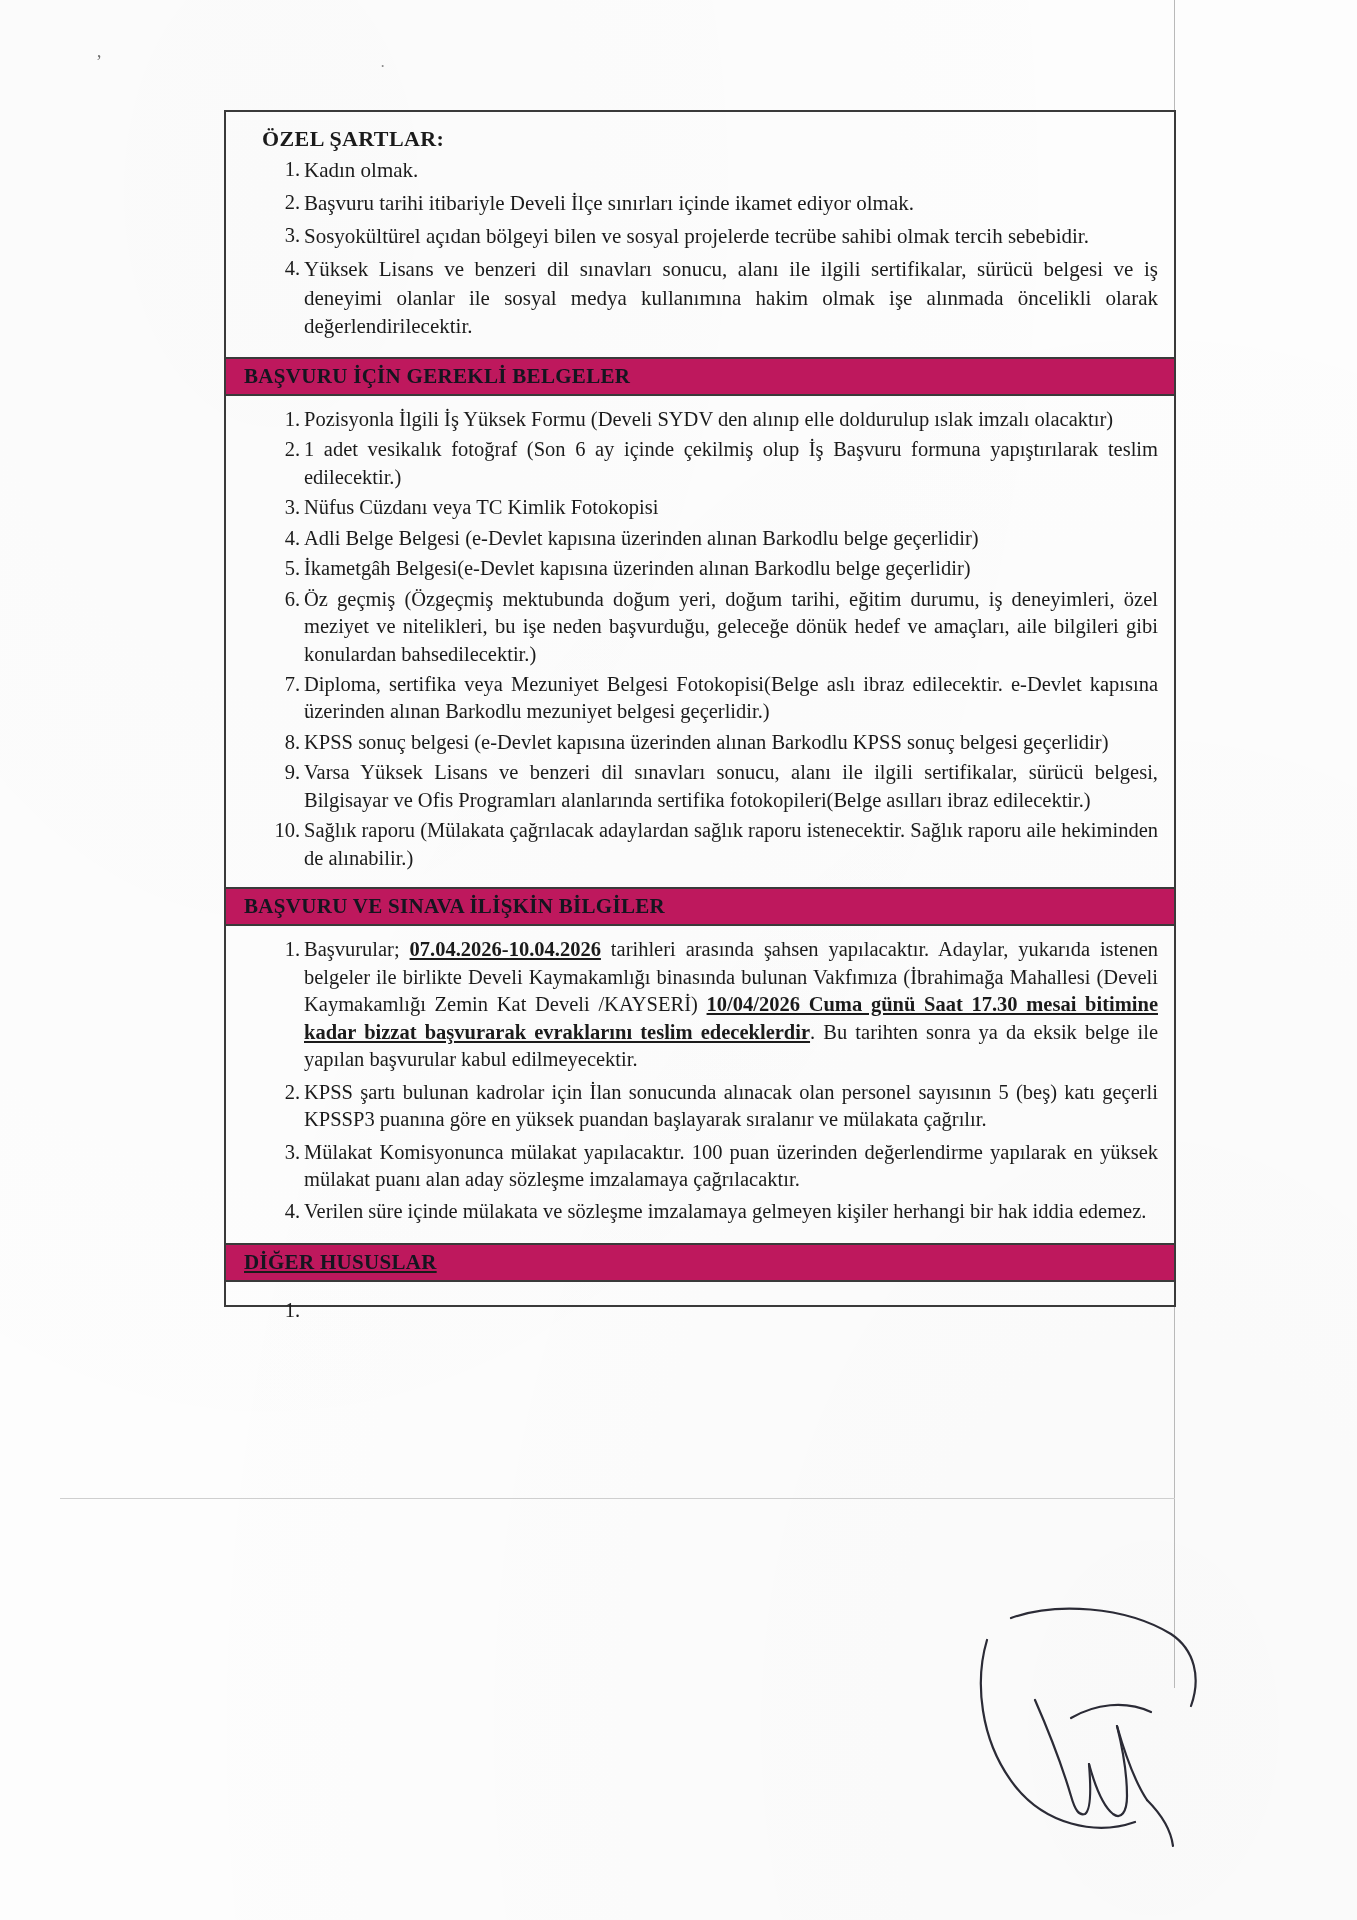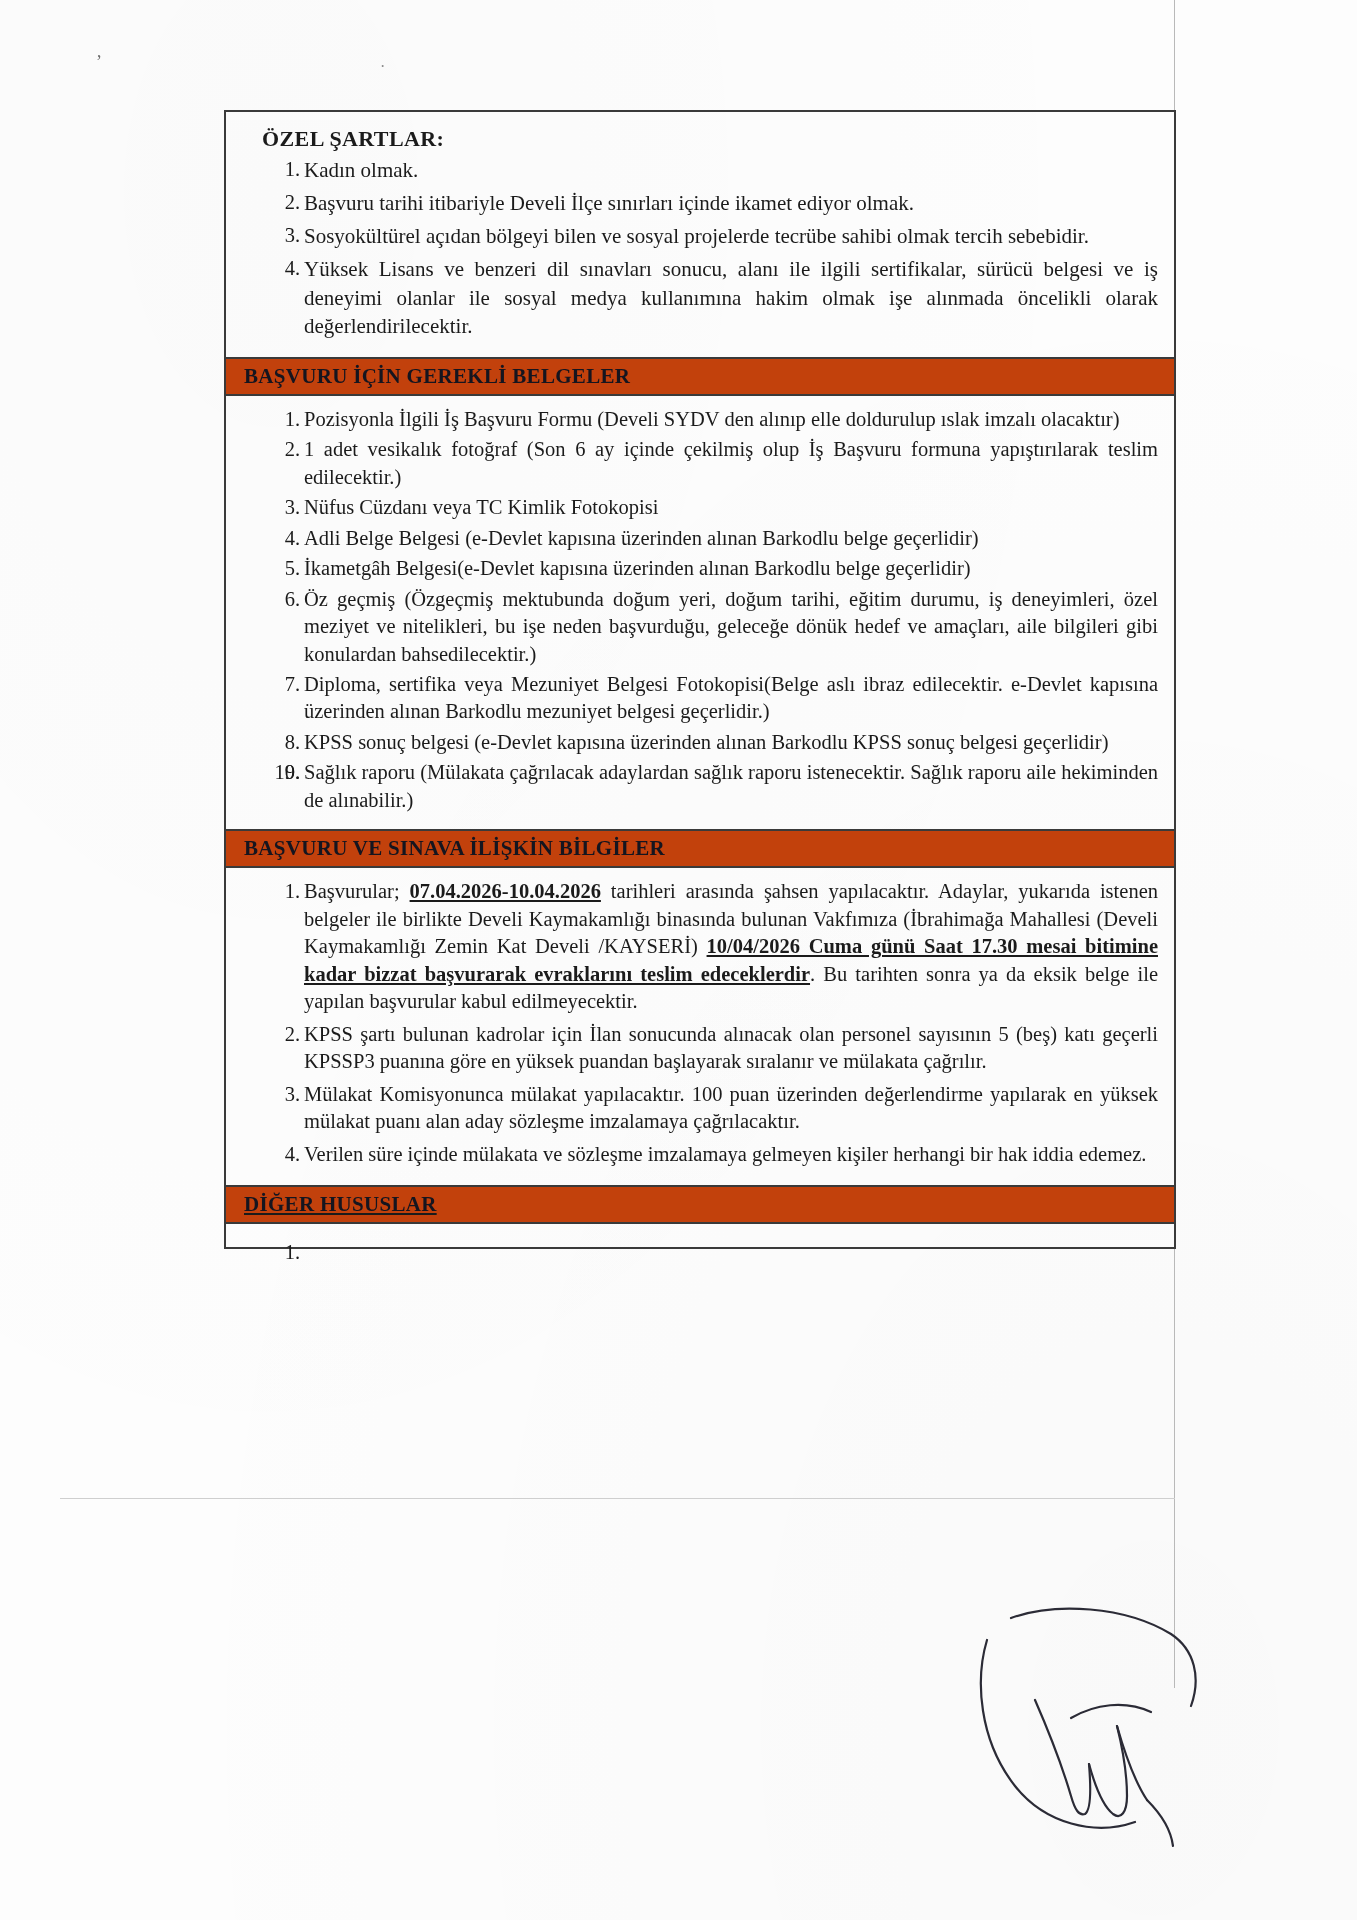--- a/index.html
+++ b/index.html
@@ -54,21 +54,21 @@
     border-bottom: none;
     box-sizing: border-box;
   }
 
   .section {
     border-bottom: 2px solid #3a3a3a;
   }
   .section:last-child { border-bottom: 2px solid #3a3a3a; text-decoration: underline; }
 
   .band {
-    background: #c2410c;
+    background: #be185d;
     border-bottom: 2px solid #3a3a3a;
     padding: 5px 0 5px 18px;
     font-family: "Liberation Serif", serif;
     font-weight: bold;
     font-size: 21px;
     letter-spacing: 0.3px;
     color: #15151f;
   }
 
   .body-block {
@@ -156,29 +156,29 @@
         <li><span class="num">3.</span><span>Sosyokültürel açıdan bölgeyi bilen ve sosyal projelerde tecrübe sahibi olmak tercih sebebidir.</span></li>
         <li><span class="num">4.</span><span>Yüksek Lisans ve benzeri dil sınavları sonucu, alanı ile ilgili sertifikalar, sürücü belgesi ve iş deneyimi olanlar ile sosyal medya kullanımına hakim olmak işe alınmada öncelikli olarak değerlendirilecektir.</span></li>
       </ol>
     </div>
   </div>
 
   <div class="section">
     <div class="band">BAŞVURU İÇİN GEREKLİ BELGELER</div>
     <div class="body-block">
       <ol class="items tight">
-        <li><span class="num">1.</span><span>Pozisyonla İlgili İş Başvuru Formu (Develi SYDV den alınıp elle doldurulup ıslak imzalı olacaktır)</span></li>
+        <li><span class="num">1.</span><span>Pozisyonla İlgili İş Yüksek Formu (Develi SYDV den alınıp elle doldurulup ıslak imzalı olacaktır)</span></li>
         <li><span class="num">2.</span><span>1 adet vesikalık fotoğraf (Son 6 ay içinde çekilmiş olup İş Başvuru formuna yapıştırılarak teslim edilecektir.)</span></li>
         <li><span class="num">3.</span><span>Nüfus Cüzdanı veya TC Kimlik Fotokopisi</span></li>
         <li><span class="num">4.</span><span>Adli Belge Belgesi (e-Devlet kapısına üzerinden alınan Barkodlu belge geçerlidir)</span></li>
         <li><span class="num">5.</span><span>İkametgâh Belgesi(e-Devlet kapısına üzerinden alınan Barkodlu belge geçerlidir)</span></li>
         <li><span class="num">6.</span><span>Öz geçmiş (Özgeçmiş mektubunda doğum yeri, doğum tarihi, eğitim durumu, iş deneyimleri, özel meziyet ve nitelikleri, bu işe neden başvurduğu, geleceğe dönük hedef ve amaçları, aile bilgileri gibi konulardan bahsedilecektir.)</span></li>
         <li><span class="num">7.</span><span>Diploma, sertifika veya Mezuniyet Belgesi Fotokopisi(Belge aslı ibraz edilecektir. e-Devlet kapısına üzerinden alınan Barkodlu mezuniyet belgesi geçerlidir.)</span></li>
         <li><span class="num">8.</span><span>KPSS sonuç belgesi (e-Devlet kapısına üzerinden alınan Barkodlu KPSS sonuç belgesi geçerlidir)</span></li>
-        <li><span class="num">9.</span></li>
+        <li><span class="num">9.</span><span>Varsa Yüksek Lisans ve benzeri dil sınavları sonucu, alanı ile ilgili sertifikalar, sürücü belgesi, Bilgisayar ve Ofis Programları alanlarında sertifika fotokopileri(Belge asılları ibraz edilecektir.)</span></li>
         <li><span class="num">10.</span><span>Sağlık raporu (Mülakata çağrılacak adaylardan sağlık raporu istenecektir. Sağlık raporu aile hekiminden de alınabilir.)</span></li>
       </ol>
     </div>
   </div>
 
   <div class="section">
     <div class="band">BAŞVURU VE SINAVA İLİŞKİN BİLGİLER</div>
     <div class="body-block">
       <ol class="items">
         <li>

